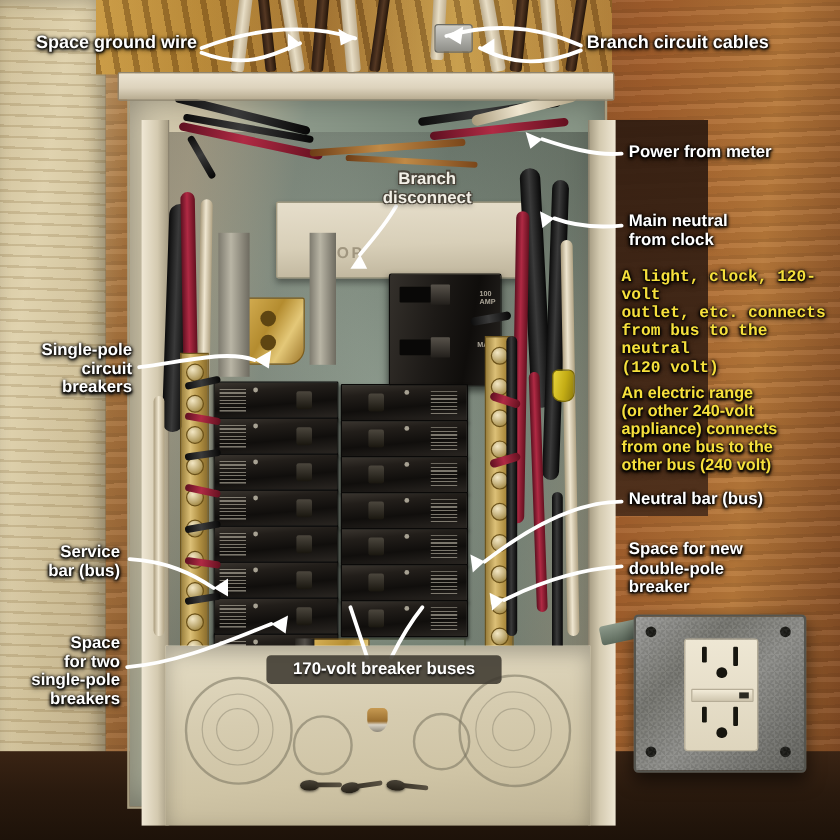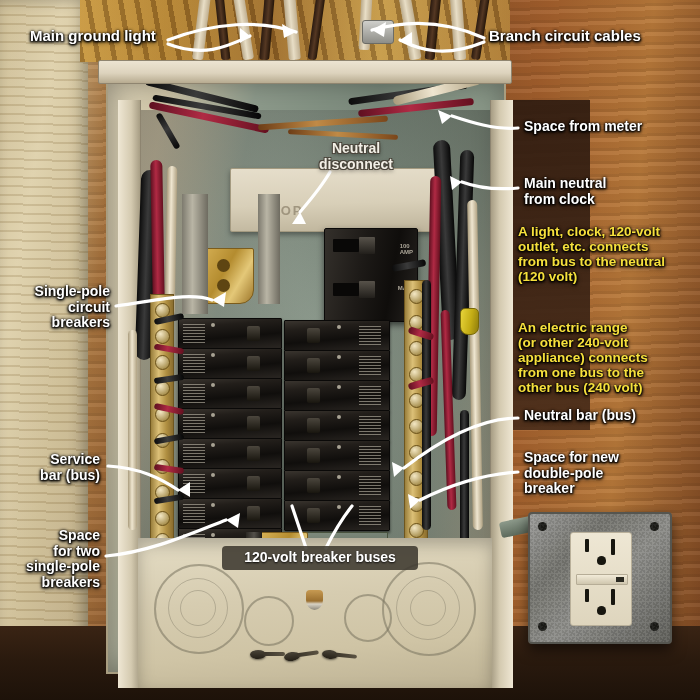--- a/index.html
+++ b/index.html
@@ -442,30 +442,30 @@
       <polygon points="404,468 392,462 394,477"></polygon>
       <polygon points="420,500 408,494 410,509"></polygon>
       <polygon points="212,300 226,292 224,307"></polygon>
       <polygon points="178,490 190,482 190,497"></polygon>
       <polygon points="226,520 240,513 238,528"></polygon>
       <polygon points="300,212 292,224 306,224"></polygon>
     </g>
   </svg>
 
   <div>
-    <div class="lbl white" style="left:30px;top:28px;width:190px;font-size:15px;">Main ground light</div>
+    <div class="lbl white" style="left:30px;top:28px;width:190px;font-size:15px;">Space ground wire</div>
 
     <div class="lbl white" style="left:489px;top:28px;width:210px;font-size:15px;">Branch circuit cables</div>
 
-    <div class="lbl white" style="left:524px;top:119px;width:176px;font-size:14px;">Space from meter</div>
+    <div class="lbl white" style="left:524px;top:119px;width:176px;font-size:14px;">Power from meter</div>
 
     <div class="lbl white" style="left:524px;top:176px;width:176px;font-size:14px;">Main neutral
 from clock</div>
 
-    <div class="lbl yellow" style="left:518px;top:224px;width:182px;font-size:13.5px;">A light, clock, 120-volt
+    <div class="lbl yellow" style="left:518px;top:224px;width:182px;font-size:13.5px;font-family:Liberation Mono, monospace;">A light, clock, 120-volt
 outlet, etc. connects
 from bus to the neutral
 (120 volt)</div>
 
     <div class="lbl yellow" style="left:518px;top:320px;width:182px;font-size:13.5px;">An electric range
 (or other 240-volt
 appliance) connects
 from one bus to the
 other bus (240 volt)</div>
 
@@ -480,20 +480,20 @@
 breakers</div>
 
     <div class="lbl white ta-r" style="left:4px;top:452px;width:96px;font-size:14px;">Service
 bar (bus)</div>
 
     <div class="lbl white ta-r" style="left:4px;top:528px;width:96px;font-size:14px;">Space
 for two
 single-pole
 breakers</div>
 
-    <div class="lbl outlined ta-c" style="left:296px;top:141px;width:120px;font-size:14px;">Neutral
+    <div class="lbl outlined ta-c" style="left:296px;top:141px;width:120px;font-size:14px;">Branch
 disconnect</div>
 
-    <div class="lbl boxed ta-c" style="left:222px;top:546px;width:196px;font-size:14px;box-sizing:border-box;">120-volt breaker buses</div>
+    <div class="lbl boxed ta-c" style="left:222px;top:546px;width:196px;font-size:14px;box-sizing:border-box;">170-volt breaker buses</div>
   </div>
 
 
 </div>
 
 </body></html>

